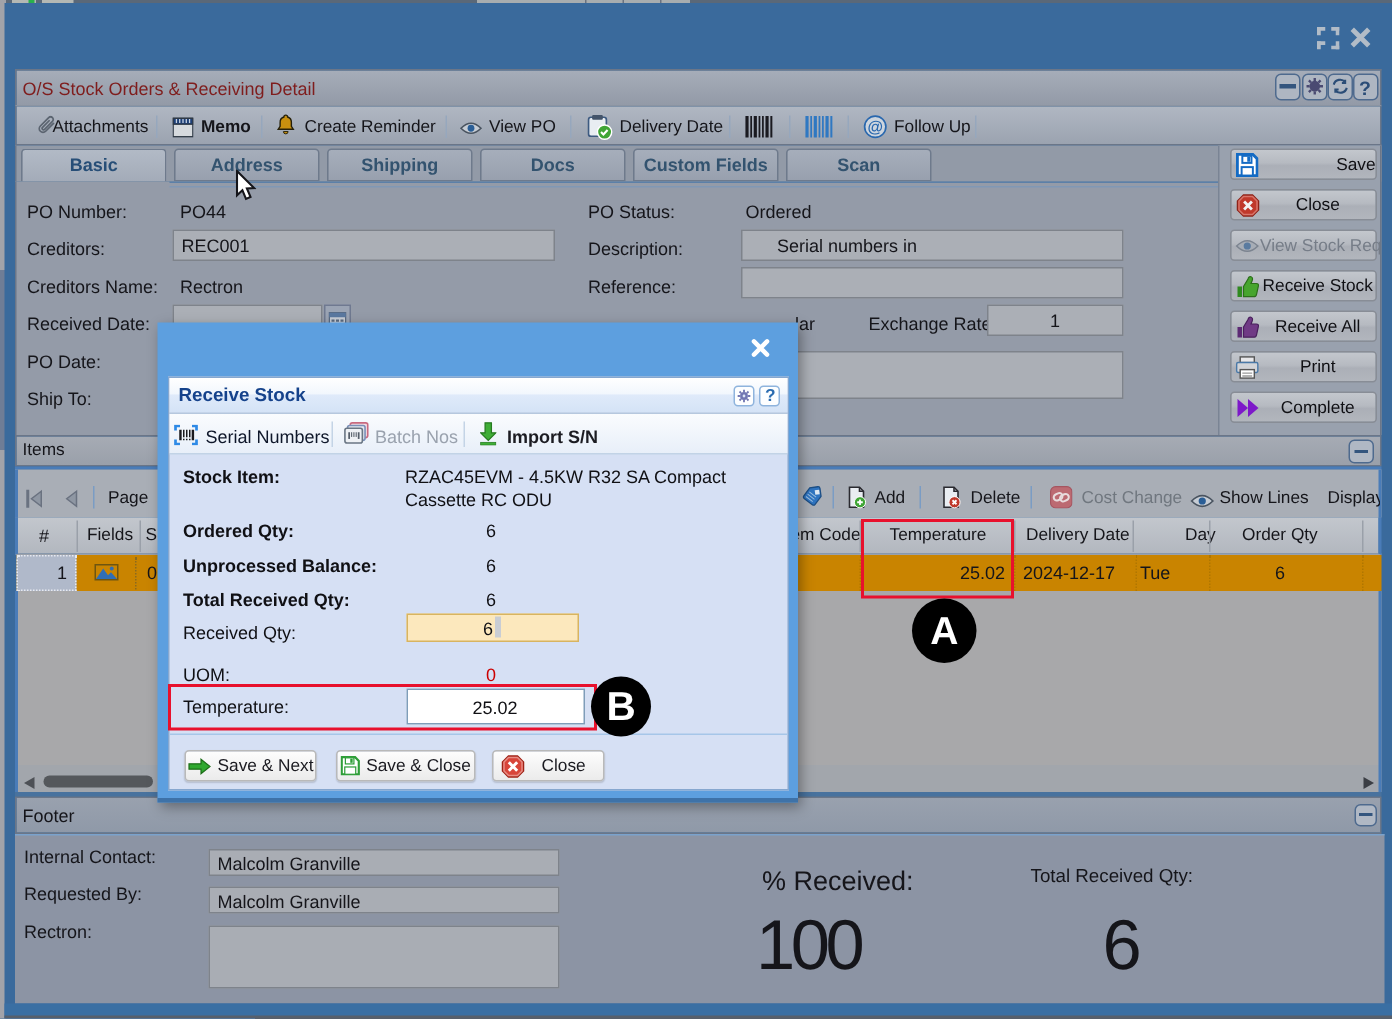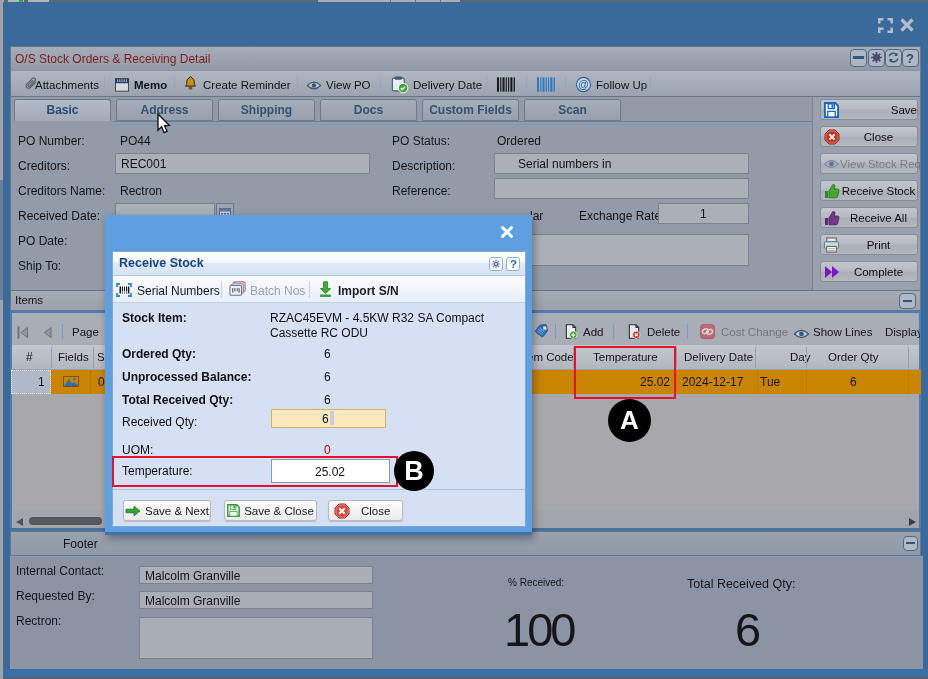--- a/index.html
+++ b/index.html
@@ -348,35 +348,35 @@
 
 <div class="abs" style="left:10px;top:394px;width:911px;height:116px;background:#a8a8aa;border-left:2px solid #4a7cb8;border-right:2px solid #4a7cb8;"></div>
 
 <div class="abs" style="left:10px;top:510px;width:911px;height:18px;background:#a2a6ac;border-left:2px solid #4a7cb8;border-right:2px solid #4a7cb8;"></div>
 <div class="abs" style="left:10px;top:528px;width:911px;height:3px;background:#48729e;"></div>
 <div class="abs" style="left:16px;top:518px;width:0;height:0;border-top:4px solid transparent;border-bottom:4px solid transparent;border-right:7px solid #4e5156;"></div>
 <div class="abs" style="left:29px;top:517px;width:73px;height:8px;background:#55585c;border-radius:4px;"></div>
 <div class="abs" style="left:909px;top:518px;width:0;height:0;border-top:4px solid transparent;border-bottom:4px solid transparent;border-left:7px solid #3b3e44;"></div>
 
 <div class="abs" style="left:10px;top:531px;width:911px;height:25px;background:linear-gradient(#99a1ae,#8f99a8);border:1px solid #6b7688;"></div>
-<div class="abs lbl" style="left:15px;top:537px;font-size:12px;margin-left:48px;">Footer</div>
+<div class="abs lbl" style="left:15px;top:537px;font-size:12px;">Footer</div>
 <div class="abs" style="left:903px;top:536px;width:15px;height:15px;background:#b0b8c4;border:1px solid #4e6a8e;border-radius:4px;"></div>
 <div class="abs" style="left:906px;top:542px;width:9px;height:2px;background:#33557e;"></div>
 
 <div class="abs" style="left:10px;top:556px;width:913px;height:113px;background:#8c94a4;border-top:1px solid #7aa2cc;"></div>
 <div class="abs lbl" style="left:16px;top:564px;">Internal Contact:</div>
 <div class="abs" style="left:139px;top:566px;width:234px;height:18px;background:#a9adb4;border:1px solid #7e838b;"></div>
 <div class="abs lbl" style="left:145px;top:569px;">Malcolm Granville</div>
 <div class="abs lbl" style="left:16px;top:589px;">Requested By:</div>
 <div class="abs" style="left:139px;top:591px;width:234px;height:18px;background:#a9adb4;border:1px solid #7e838b;"></div>
 <div class="abs lbl" style="left:145px;top:594px;">Malcolm Granville</div>
 <div class="abs lbl" style="left:16px;top:614px;">Rectron:</div>
 <div class="abs" style="left:139px;top:617px;width:234px;height:42px;background:#a9adb4;border:1px solid #7e838b;"></div>
 
-<div class="abs lbl" style="left:508px;top:577px;font-size:10px;text-align:right;">% Received:</div>
+<div class="abs lbl" style="left:508px;top:577px;font-size:18px;text-align:right;">% Received:</div>
 <div class="abs lbl" style="left:504px;top:602px;font-size:47px;letter-spacing:-3px;">100</div>
 <div class="abs lbl" style="left:687px;top:577px;font-size:12.5px;">Total Received Qty:</div>
 <div class="abs lbl" style="left:735px;top:602px;font-size:47px;">6</div>
 
 <div class="abs" style="left:3px;top:669px;width:925px;height:10px;background:#3a6fa3;"></div>
 <div class="abs" style="left:3px;top:677px;width:925px;height:2px;background:#57606c;"></div>
 
 <div class="abs" style="left:105px;top:215px;width:427px;height:320px;background:#5d9fdf;box-shadow:2px 3px 8px rgba(0,0,0,0.35);"></div>
 <div class="abs" style="left:105px;top:532px;width:427px;height:3px;background:#3e72a8;"></div>
 <svg class="abs" style="left:500px;top:225px;" width="14" height="14" viewBox="0 0 16 16">

